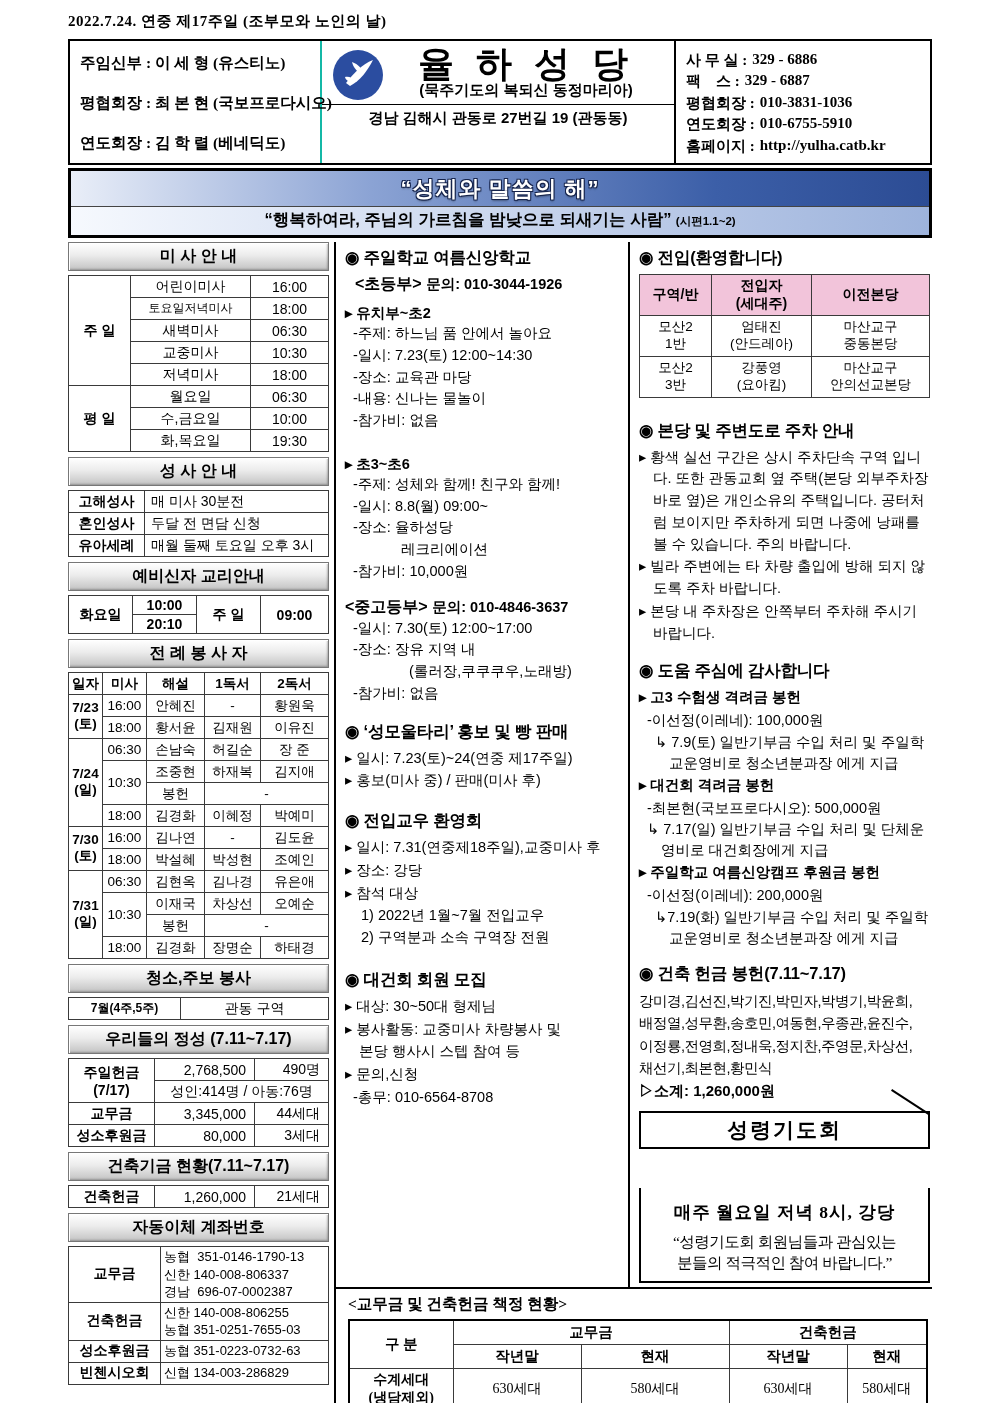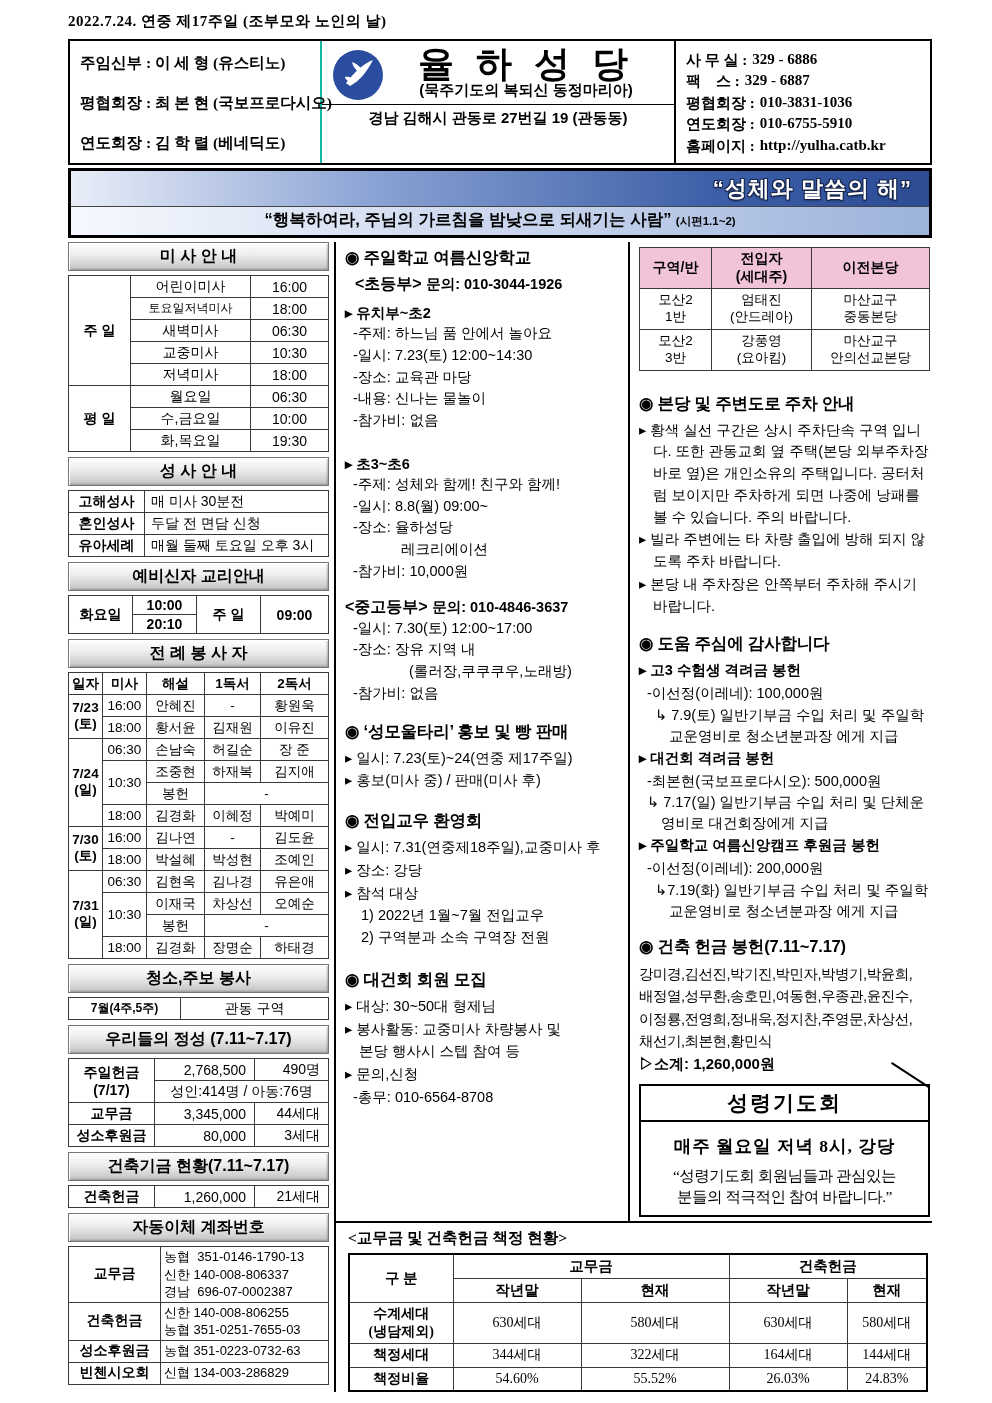--- a/index.html
+++ b/index.html
@@ -18,21 +18,21 @@
   .church-name { font-size: 36px; font-weight: 900; letter-spacing: 6px; line-height: 1.05; padding-left: 56px; }
   .church-sub { font-weight: bold; font-size: 15px; padding-left: 56px; margin-top: -2px; }
   .church-addr { font-weight: bold; font-size: 15px; margin-top: 4px; border-top: 1px solid #000; padding: 4px 0 3px; }
   .contact-box { border-left: 2px solid #000; padding: 7px 6px 5px 10px; font-family: "Liberation Serif", serif; font-weight: bold; font-size: 15px; }
   .contact-row { display: flex; margin: 2.5px 0; white-space: pre; }
   .contact-row .cl { display: inline-block; }
   .contact-row .cv { margin-left: 5px; }
 
   
   .banner { border: 3px solid #000; margin-top: 3px; }
-  .banner-top { background: linear-gradient(90deg,#e9eef8 0%, #8ba3d4 35%, #3c5fa8 75%, #2c4c94 100%); text-align: right; padding: 3px 17px 2px; }
+  .banner-top { background: linear-gradient(90deg,#e9eef8 0%, #8ba3d4 35%, #3c5fa8 75%, #2c4c94 100%); text-align: center; padding: 3px 17px 2px; }
   .banner-title { font-size: 22px; font-weight: 900; color: #fff; letter-spacing: 1px;
       text-shadow: -1px -1px 0 #16244c, 1px -1px 0 #16244c, -1px 1px 0 #16244c, 1px 1px 0 #16244c, 0 2px 2px rgba(0,0,0,.35); }
   .banner-bottom { background: linear-gradient(90deg,#f6f9fe 0%, #c6d3ec 55%, #9db3dc 100%); text-align: center; padding: 2px 0 4px; border-top: 1px solid #444; }
   .banner-sub { font-size: 16.5px; font-weight: bold; }
   .banner-ref { font-size: 11.5px; font-weight: bold; }
 
   
   .body { display: grid; grid-template-columns: 266px 1fr; margin-top: 4px; }
   .col-left { padding-right: 5px; }
   .right-wrap { border-left: 2px solid #000; display: flex; flex-direction: column; }
@@ -77,21 +77,21 @@
   .tr-table td { font-size: 13.5px; line-height: 1.25; padding: 3px 2px; }
   .tr-table { margin-top: 2px; }
 
   .names { font-size: 14.5px; line-height: 1.55; word-break: keep-all; letter-spacing: -.5px; }
   .subtotal { font-weight: bold; font-size: 15px; margin-top: 2px; }
 
   
   .prayer { margin-top: 10px; font-family: "Liberation Serif", serif; }
   .prayer-title-box { border: 2px solid #000; position: relative; text-align: center; font-size: 21px; font-weight: bold; padding: 3px 0; letter-spacing: 2px; }
   .fold { position: absolute; top: 0; right: -1px; width: 44px; height: 2px; background: #000; transform: rotate(33deg); transform-origin: right top; }
-  .prayer-body { border: 2px solid #000; border-top: none; padding: 12px 4px 7px; }
+  .prayer-body { border: 2px solid #000; border-top: none; padding: 12px 4px 7px; margin-top: 39px; }
   .prayer-sched { text-align: center; font-weight: bold; font-size: 17.5px; letter-spacing: 1px; }
   .prayer-quote { margin-top: 8px; text-align: center; font-size: 15.5px; line-height: 1.35; letter-spacing: -.5px; }
 
   
   .assess-title { font-family: "Liberation Serif", serif; font-weight: bold; font-size: 15.5px; margin-bottom: 4px; }
   .assess table { font-family: "Liberation Serif", serif; border: 2px solid #000; }
   .assess td, .assess th { font-size: 14px; padding: 2px 4px; height: 24px; }
   .assess th { font-weight: bold; font-size: 14.5px; }
   .assess .lbl { font-weight: bold; }
 </style>
@@ -437,20 +437,21 @@
             <div class="hang">▸ 대상: 30~50대 형제님</div>
             <div class="hang">▸ 봉사활동: 교중미사 차량봉사 및</div>
             <div class="ln" style="padding-left:14px">본당 행사시 스텝 참여 등</div>
             <div class="hang">▸ 문의,신청</div>
             <div class="ln">-총무: 010-6564-8708</div>
           </div>
         </div>
 
         <div class="col-right">
           <div class="sec">
+            <div class="sec-title">◉ 전입(환영합니다)</div>
             <table class="tr-table">
               <tbody>
                   <tr>
                 <th class="pre" style="width:72px">구역/반</th>
                 <th class="pre" style="width:100px">전입자
 (세대주)</th>
                 <th class="pre">이전본당</th>
               </tr>
               <tr>
                 <td class="pre">모산2

